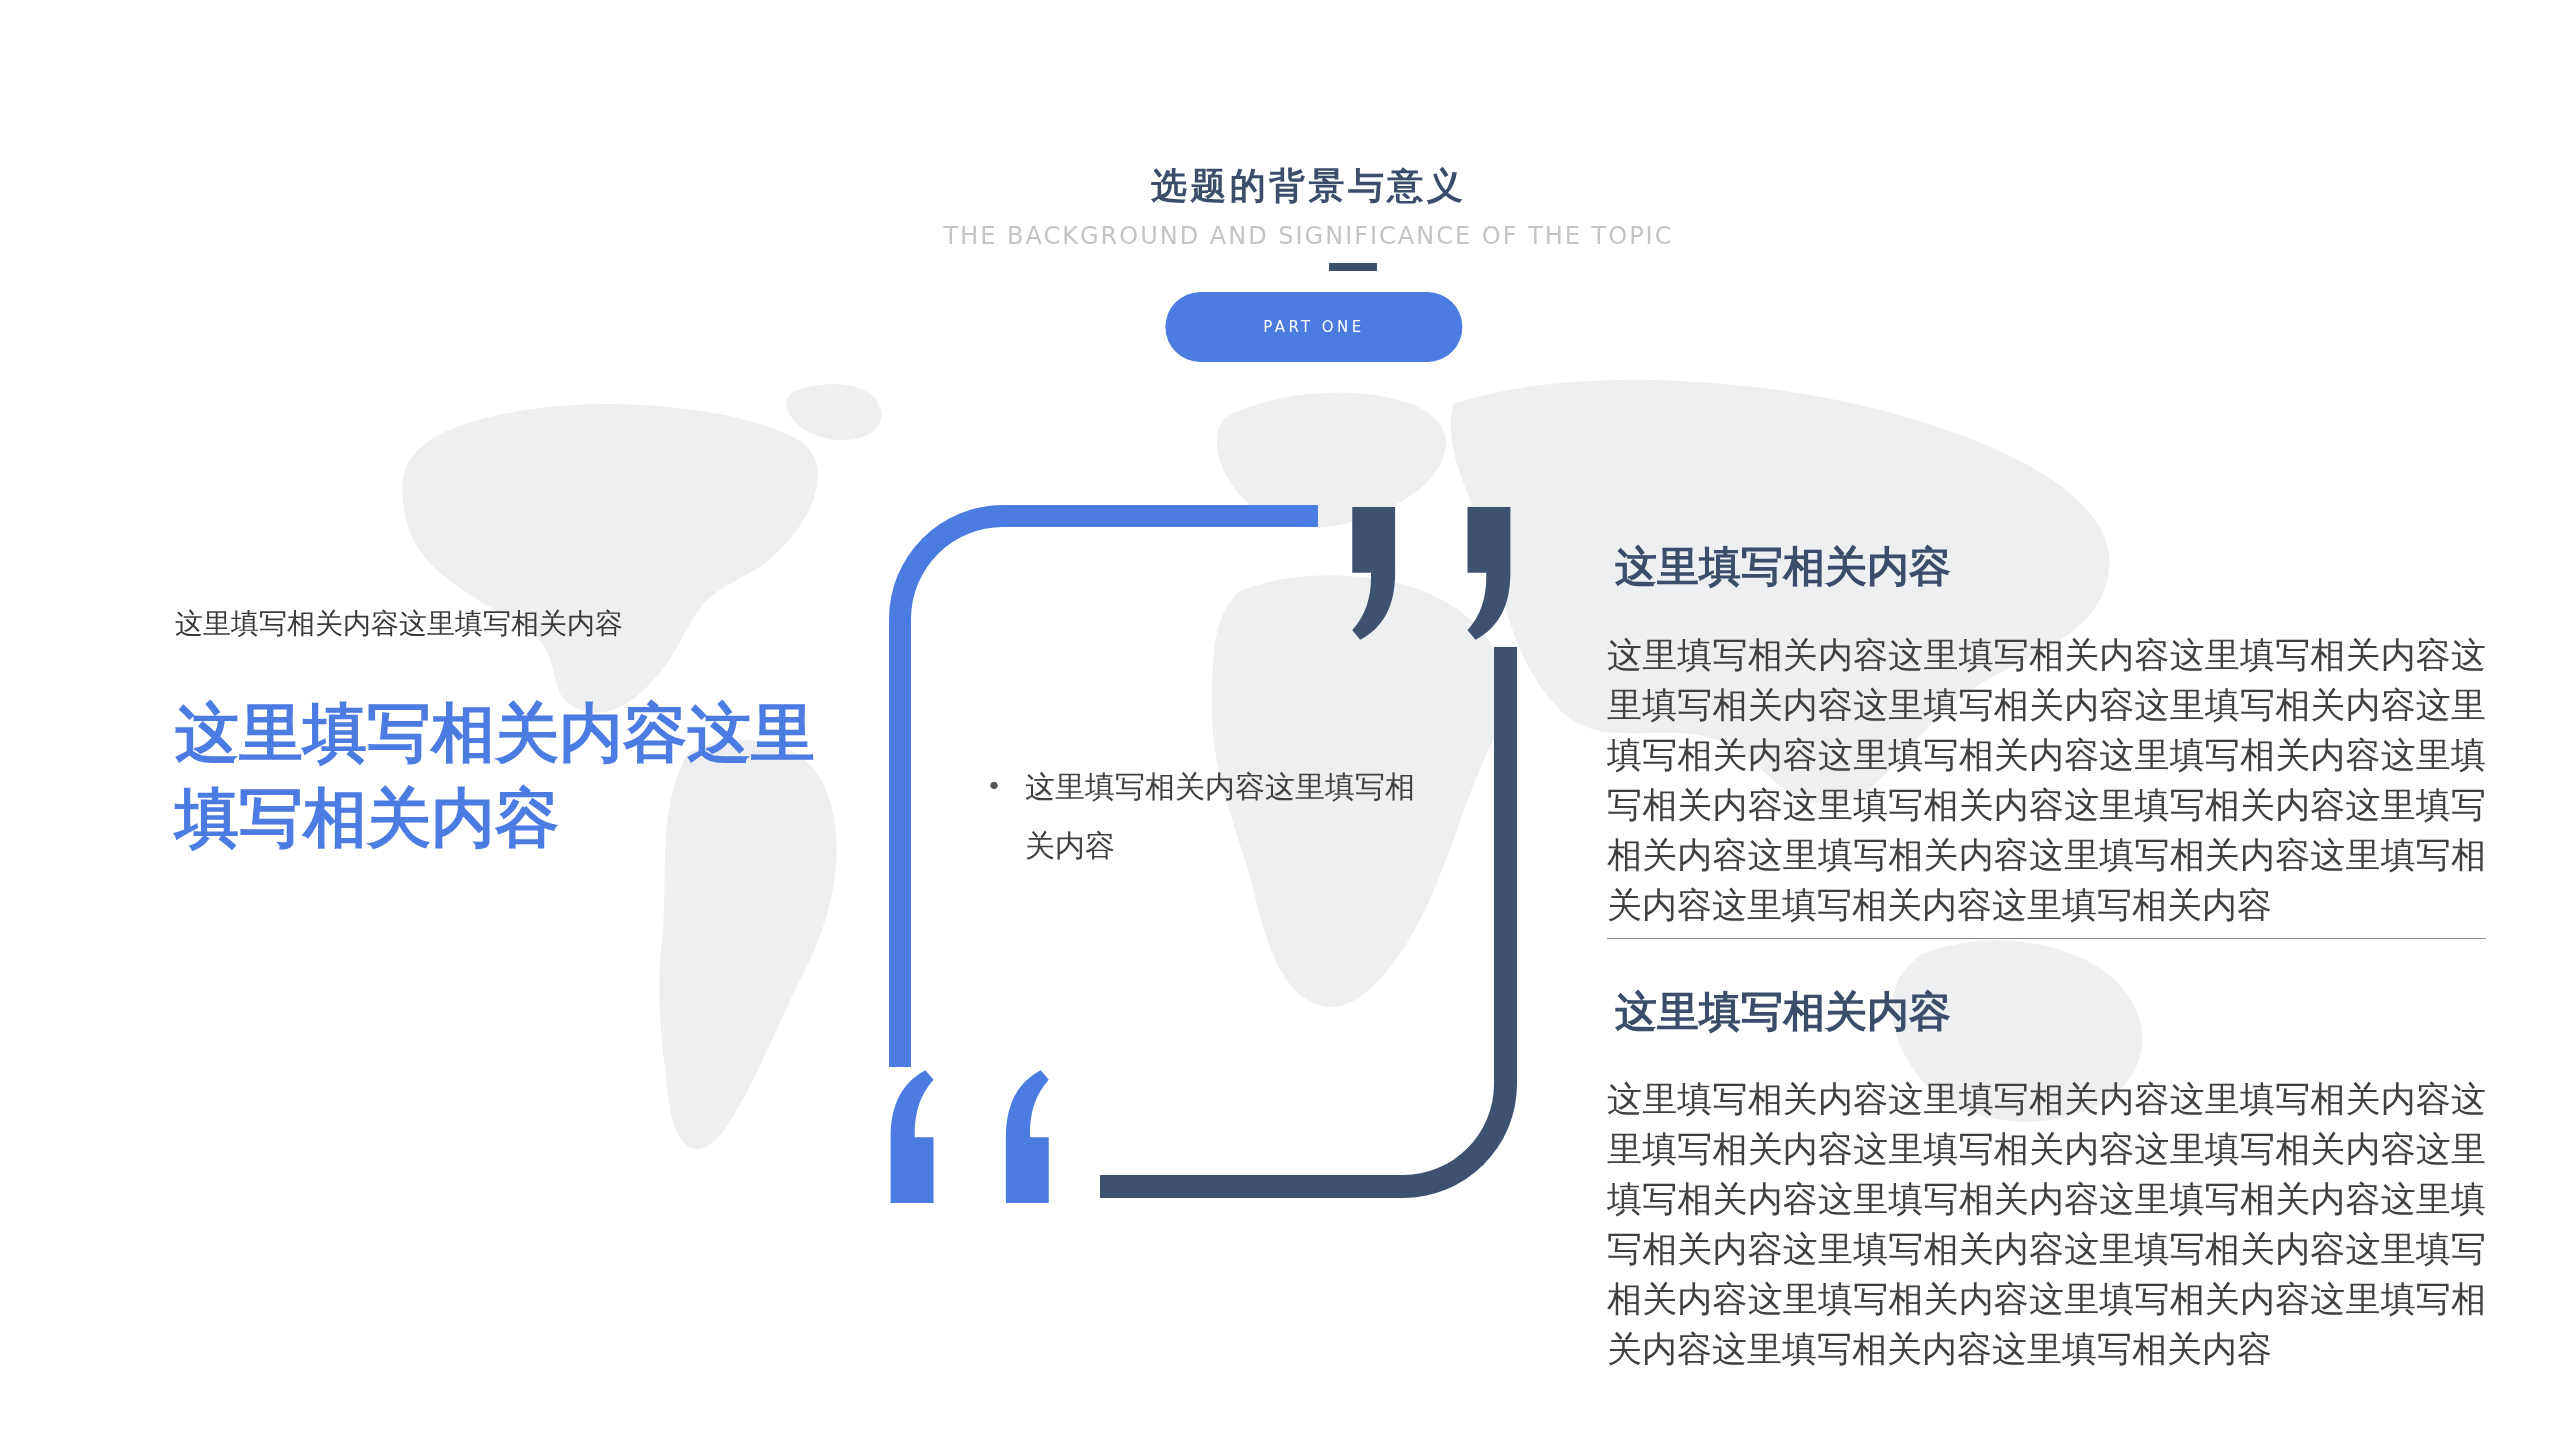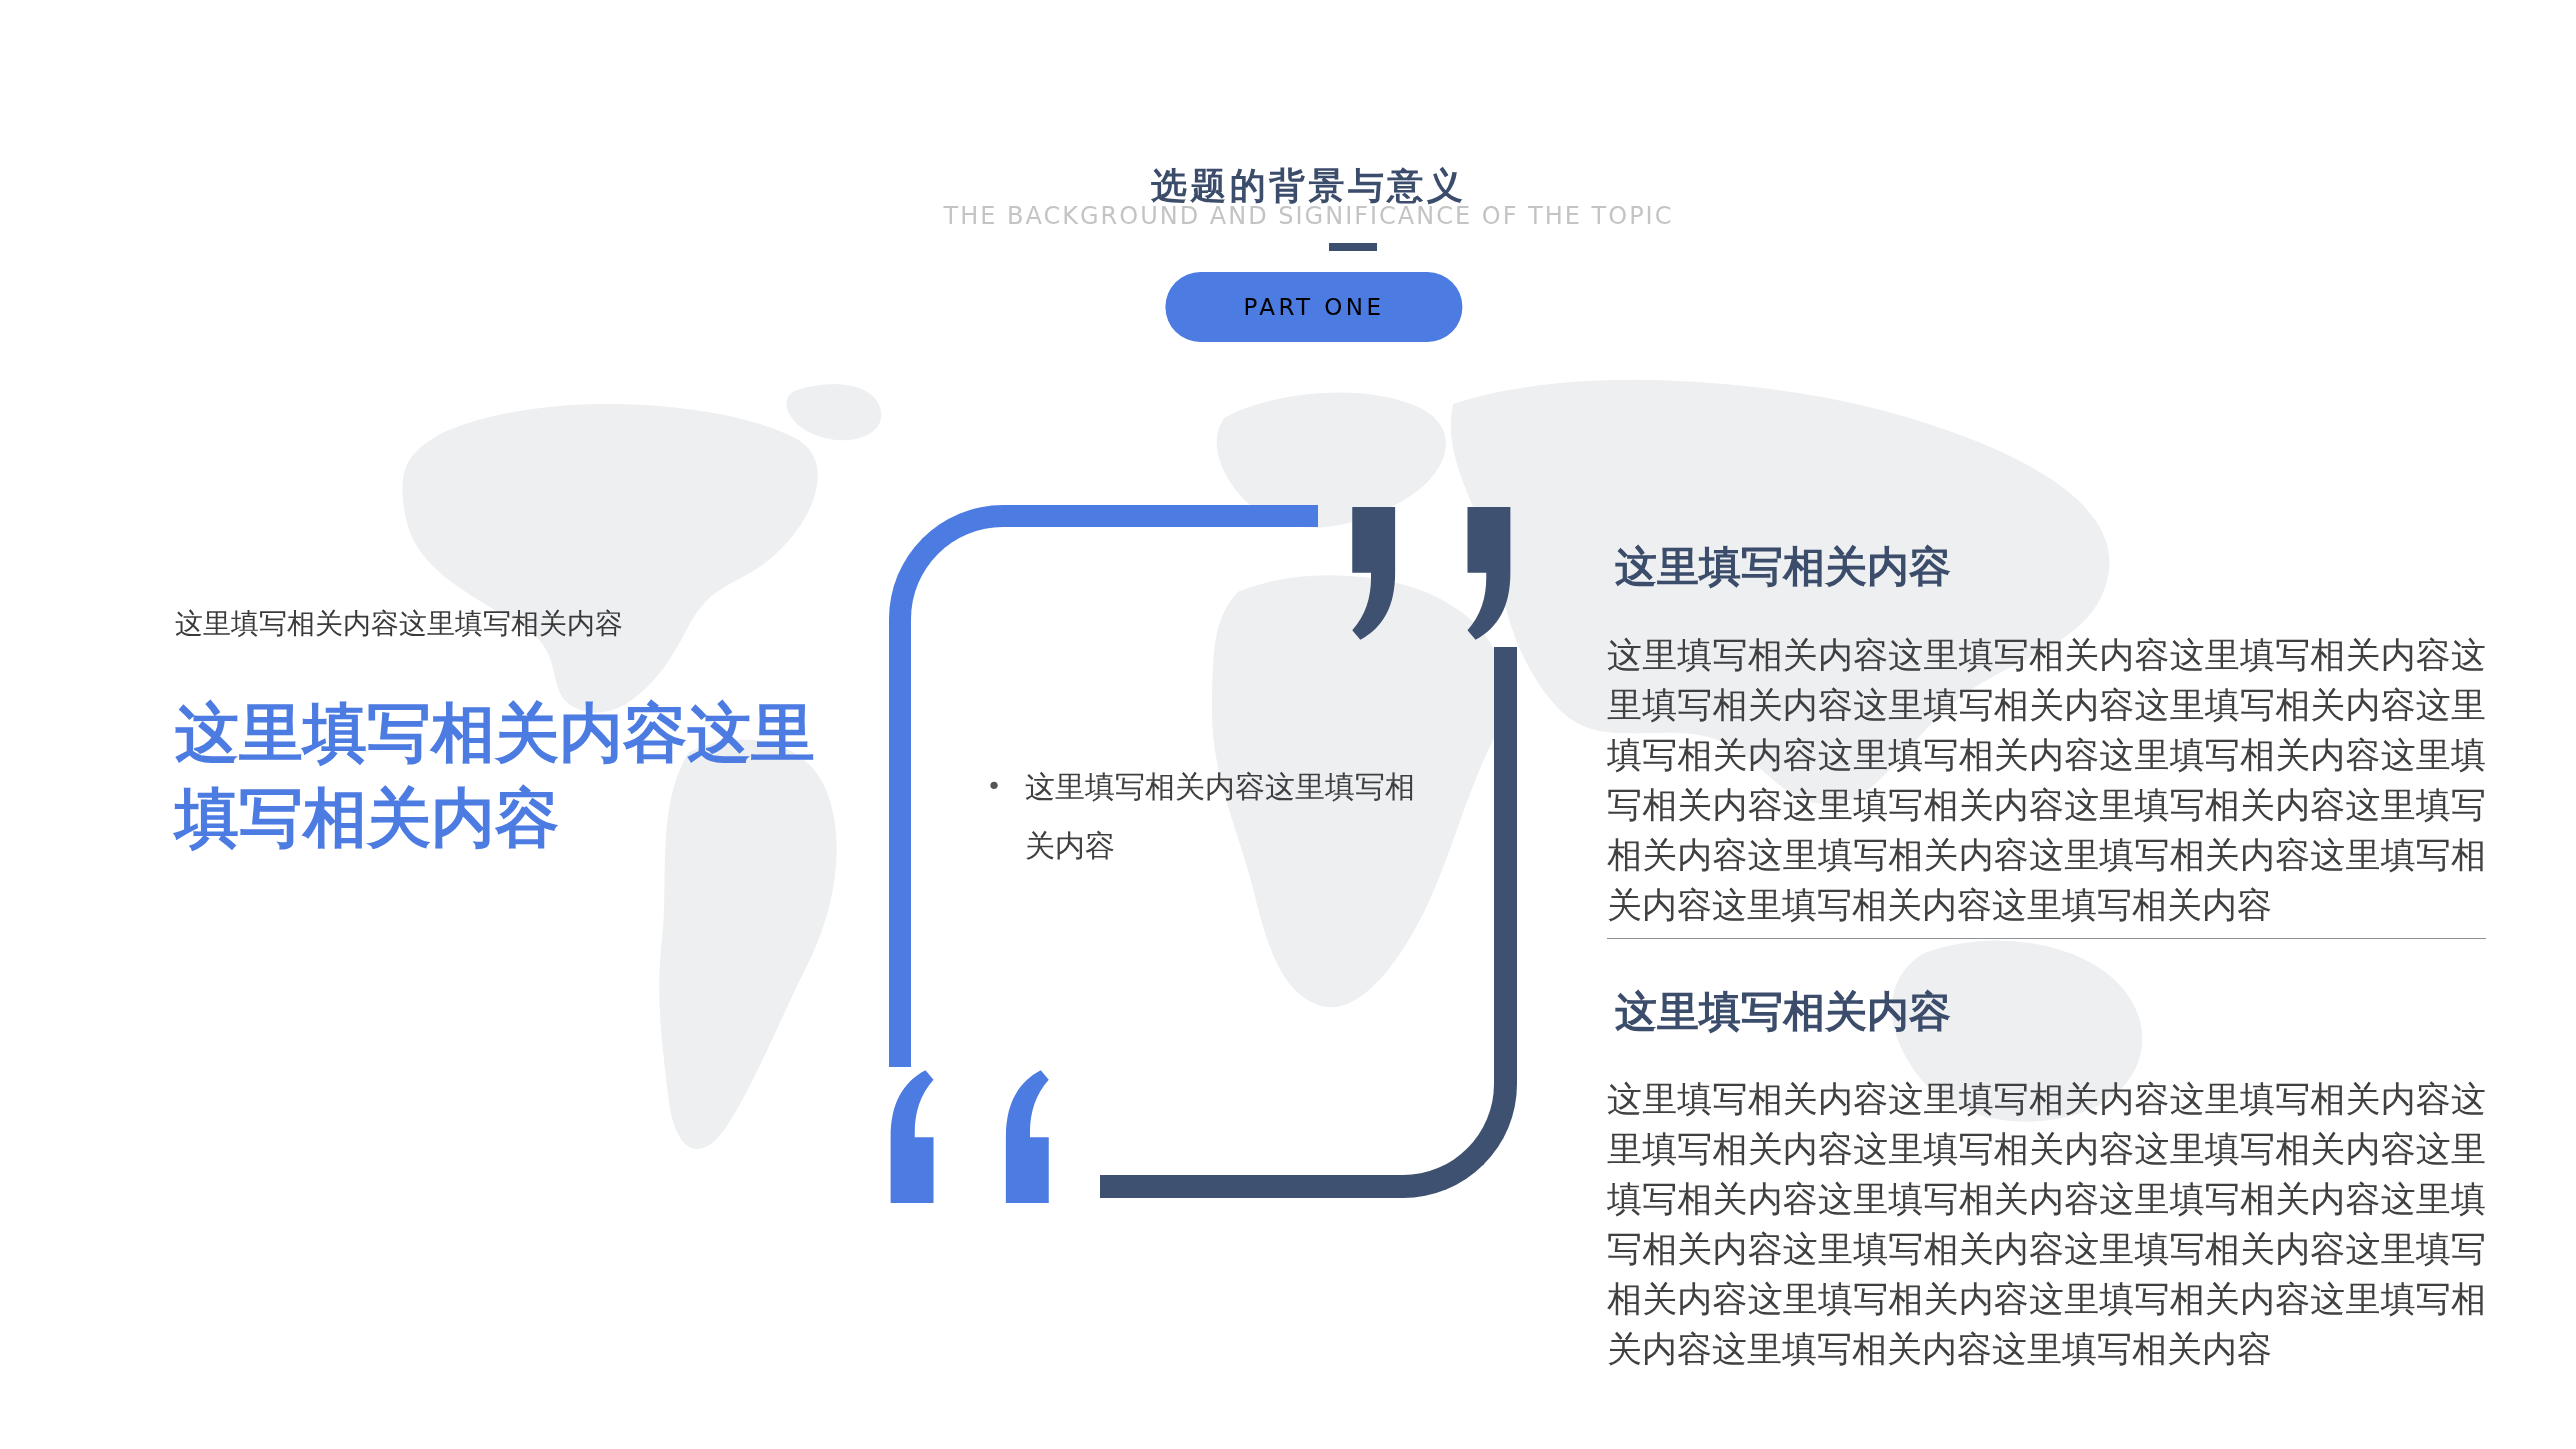--- a/index.html
+++ b/index.html
@@ -12,32 +12,32 @@
   }
   
   .map{position:absolute;left:362px;top:376px;width:1885px;height:1006px;}
   
   .header{position:absolute;left:671px;top:168px;width:1275px;text-align:center;}
   .title{
     font-size:36px;font-weight:700;color:#3C4D6B;
     letter-spacing:3.4px;line-height:1;
   }
   .subtitle{
-    font-size:24px;font-weight:400;color:#C4C4C4;
+    margin-top:20px;font-size:24px;font-weight:400;color:#C4C4C4;
     letter-spacing:2px;line-height:1;
   }
   .title-bar{
     width:48px;height:8px;background:#3D4F6E;
     margin:14.8px auto 0 auto;transform:translateX(44px);
   }
   .part-pill{
     display:inline-block;margin-top:21.5px;transform:translateX(5.4px);
     width:297px;height:70px;border-radius:35px;
-    background:#4C7BE2;color:#000000;
-    font-size:23px;font-weight:400;letter-spacing:3.4px;
+    background:#4C7BE2;color:#ffffff;
+    font-size:15px;font-weight:400;letter-spacing:3.4px;
     line-height:70px;text-align:center;
   }
   
   .left-col{position:absolute;left:175px;top:609px;width:701px;}
   .left-kicker{
     font-size:28px;color:#3A3A3A;line-height:1.1;white-space:nowrap;
   }
   .left-headline{
     margin-top:51px;
     font-size:64px;font-weight:700;color:#4C7BE2;line-height:85px;

